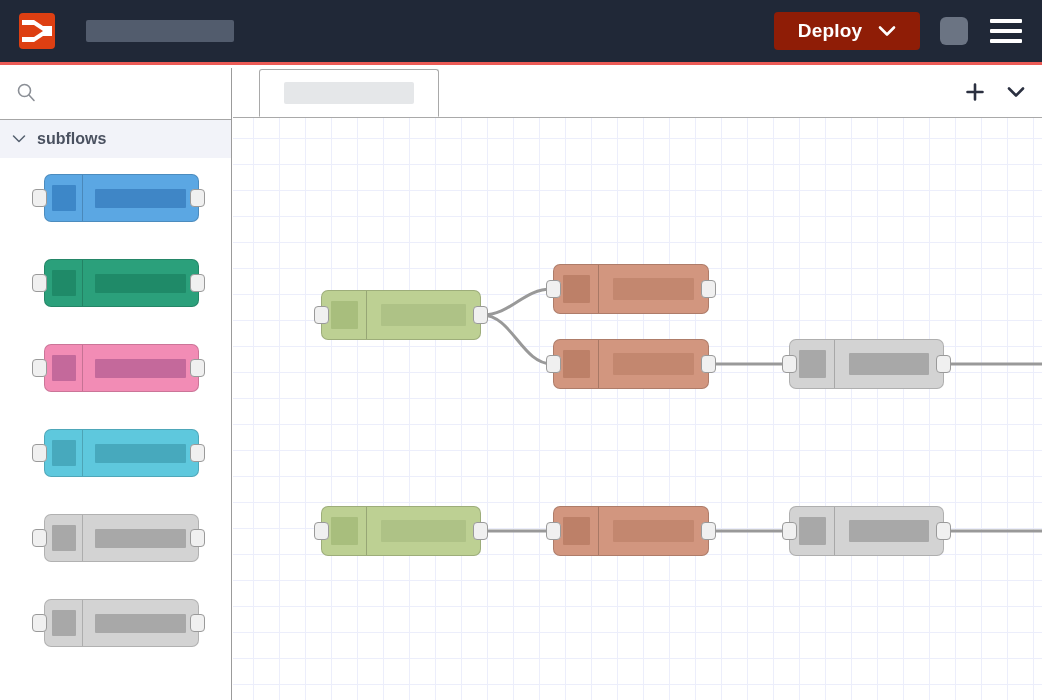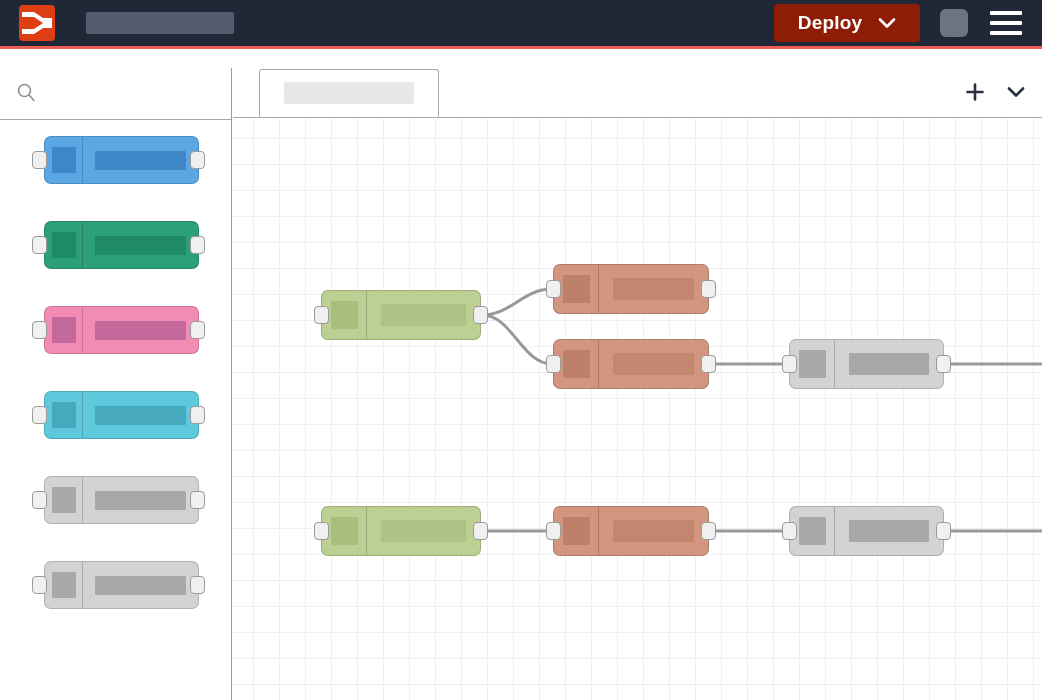--- a/index.html
+++ b/index.html
@@ -19,21 +19,21 @@
     width: 1042px;
     height: 700px;
     overflow: hidden;
   }
 
   
   .header {
     position: absolute;
     top: 0; left: 0;
     width: 1042px;
-    height: 49px;
+    height: 65px;
     background: #202837;
     border-bottom: 3px solid #ec5b56;
     display: flex;
     align-items: center;
     padding: 0 16px;
   }
   .logo {
     width: 36px;
     height: 36px;
     border-radius: 4px;
@@ -381,20 +381,28 @@
       <div class="search-row">
         <span>
           <svg width="20" height="20" viewBox="0 0 20 20" aria-hidden="true">
             <circle cx="8.5" cy="8.5" r="6" stroke="#8b8f96" stroke-width="1.6" fill="none"></circle>
             <path d="M13 13 L18 18.5" stroke="#8b8f96" stroke-width="1.6" stroke-linecap="round"></path>
           </svg>
         </span>
         <input class="search-input" type="text" value="" placeholder="" style="">
       </div>
 
+      <div class="category-row">
+        <span>
+          <svg width="14" height="10" viewBox="0 0 14 10" aria-hidden="true">
+            <path d="M1.5 2 L7 7.5 L12.5 2" stroke="#55606f" stroke-width="1.5" fill="none" stroke-linecap="round" stroke-linejoin="round"></path>
+          </svg>
+        </span>
+        <span class="category-label">subflows</span>
+      </div>
 
       <div class="palette-list" id="palette-list">
           <div class="palette-node">
             <div class="pnode-body" style="background:#5ba7e3">
               <div class="pnode-iconbox">
                 <div class="pnode-icon" style="background:#3d87c8"></div>
               </div>
               <div class="pnode-labelwrap">
                 <div class="pnode-label" style="background:#3f86c6"></div>
               </div>

